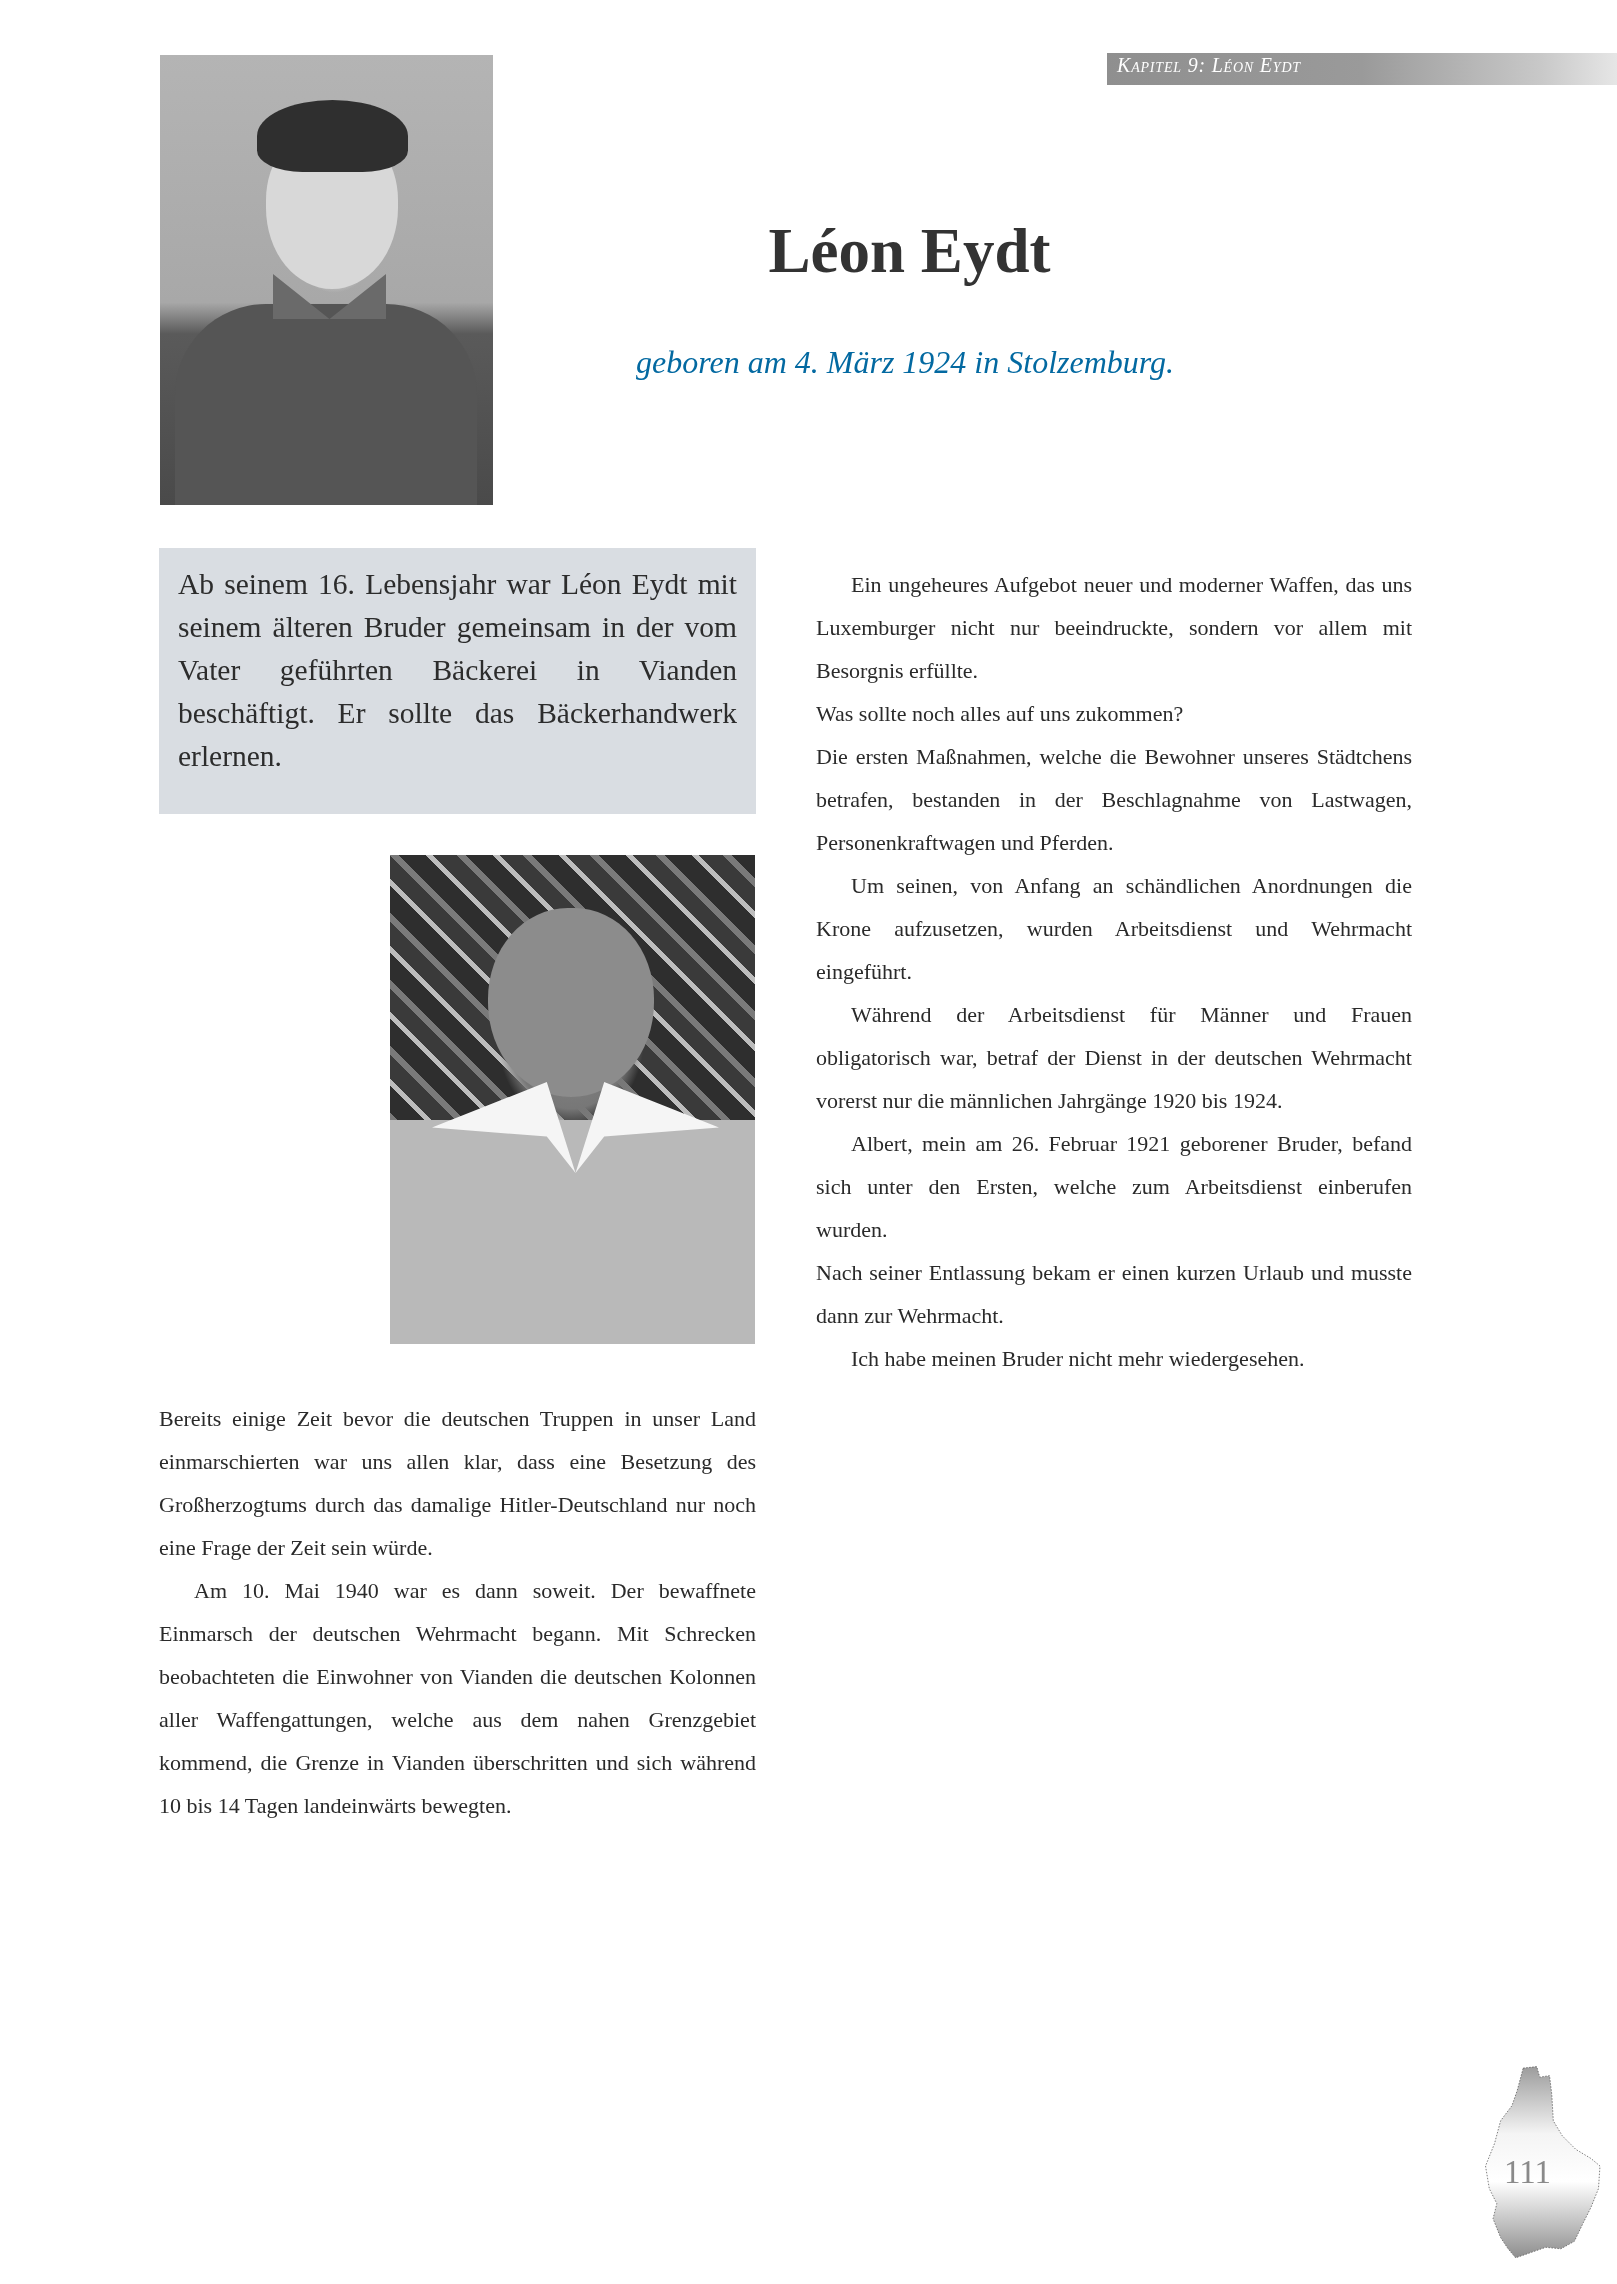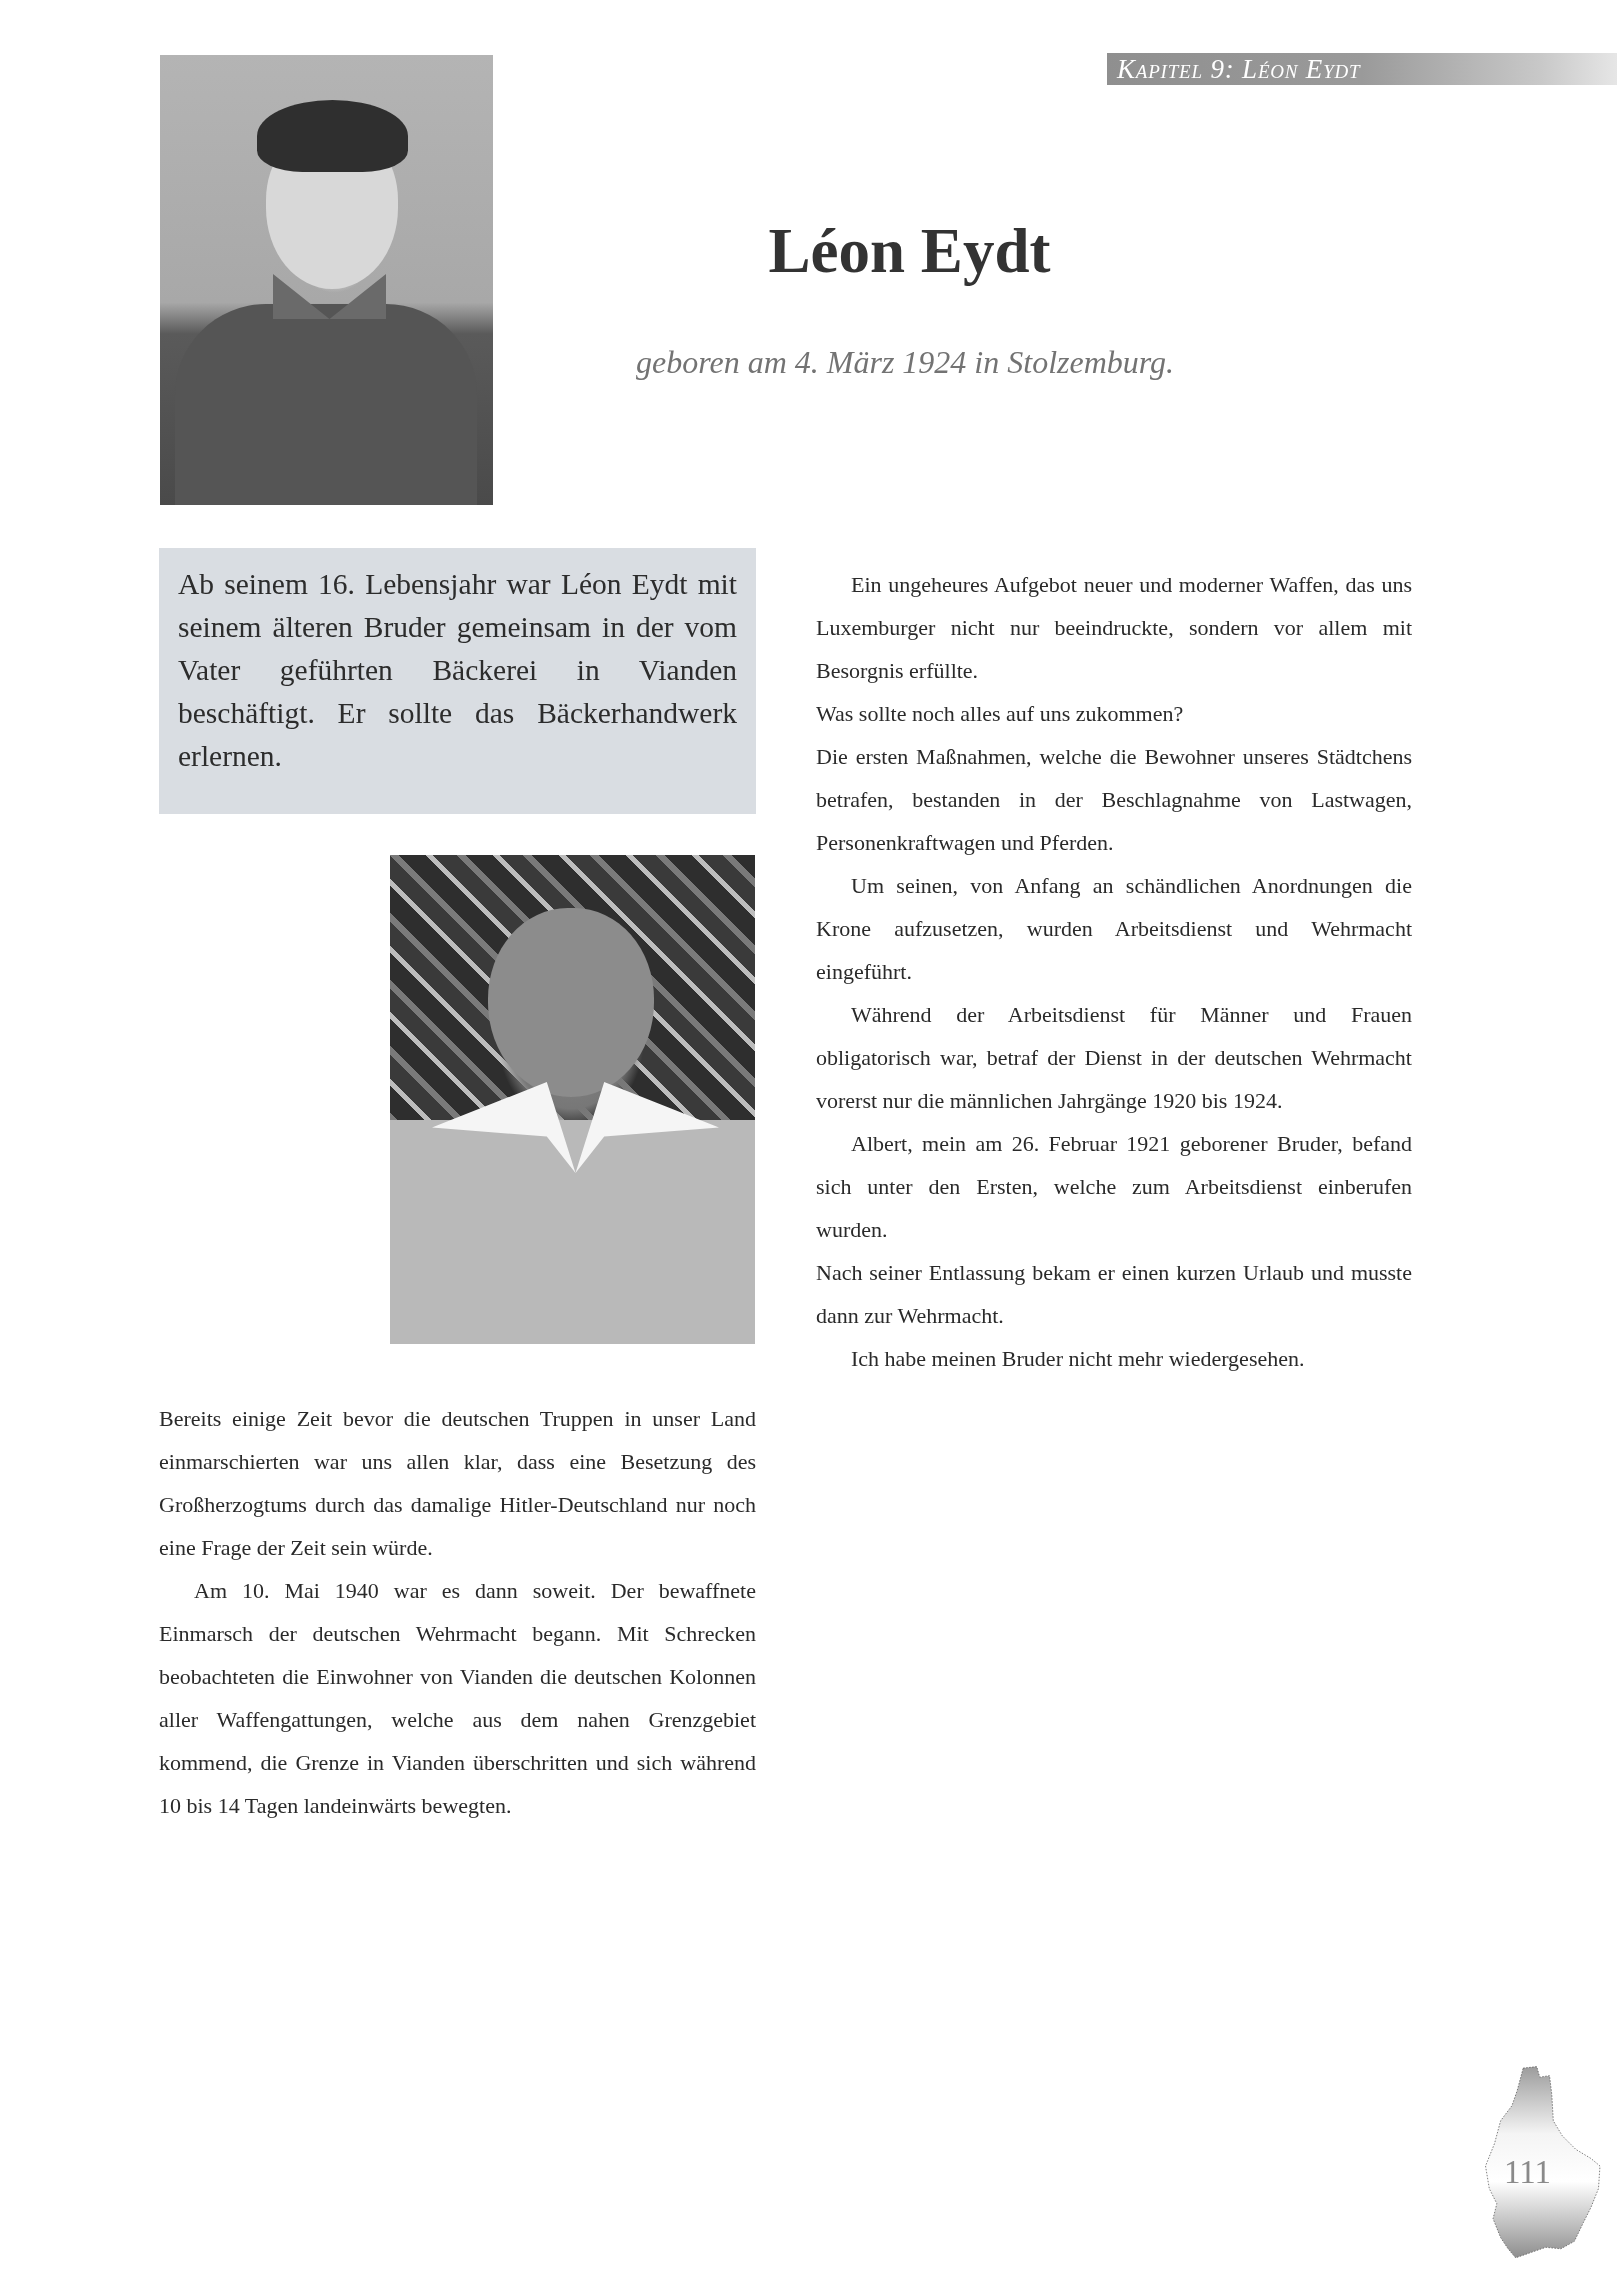--- a/index.html
+++ b/index.html
@@ -8,21 +8,21 @@
     background: #ffffff;
     font-family: "Liberation Serif", "DejaVu Serif", serif;
     color: #2a2a2a;
   }
   .chapter-bar {
     position: absolute; left: 1107px; top: 53px; width: 510px; height: 32px;
     background: linear-gradient(to right, #8f8f8f 0%, #9a9a9a 50%, #c8c8c8 85%, #e6e6e6 100%);
   }
   .chapter-title {
     position: absolute; left: 1117px; top: 54px;
-    font-style: italic; font-variant: small-caps; font-size: 27px; color: #ffffff;
+    font-style: italic; font-variant: small-caps; font-size: 20px; color: #ffffff;
     letter-spacing: 0.8px;
     text-align: right;
   }
   .photo { position: absolute; overflow: hidden; }
   .photo-soldier {
     left: 160px; top: 55px; width: 333px; height: 450px;
     background:
       radial-gradient(ellipse 68px 91px at 174px 174px, #e8e8e8 0%, #cfcfcf 55%, rgba(0,0,0,0) 70%),
       radial-gradient(ellipse 91px 53px at 174px 91px, #2e2e2e 0%, #3a3a3a 60%, rgba(0,0,0,0) 75%),
       linear-gradient(to bottom, #b4b4b4 0%, #a8a8a8 55%, #5a5a5a 62%, #4a4a4a 100%);
@@ -62,21 +62,21 @@
     position: absolute; left: 98px; top: 53px; width: 166px; height: 189px;
     background: #8c8c8c; border-radius: 48% 48% 50% 50%;
   }
   .title {
     position: absolute; left: 0; top: 215px; width: 1577px; text-align: center;
     padding-left: 242px; box-sizing: border-box;
     font-size: 63px; font-weight: bold; color: #333;
   }
   .subtitle {
     position: absolute; left: 636px; top: 344px;
-    font-style: italic; font-size: 32px; color: #737373;
+    font-style: italic; font-size: 32px; color: #0369a1;
   }
   .info-box {
     position: absolute; left: 159px; top: 548px; width: 597px; height: 266px;
     background: #d9dde2;
   }
   .info-text {
     position: absolute; left: 178px; top: 563px; width: 559px;
     font-size: 29.5px; line-height: 43px; text-align: justify; color: #2c2c2c;
   }
   .col {

